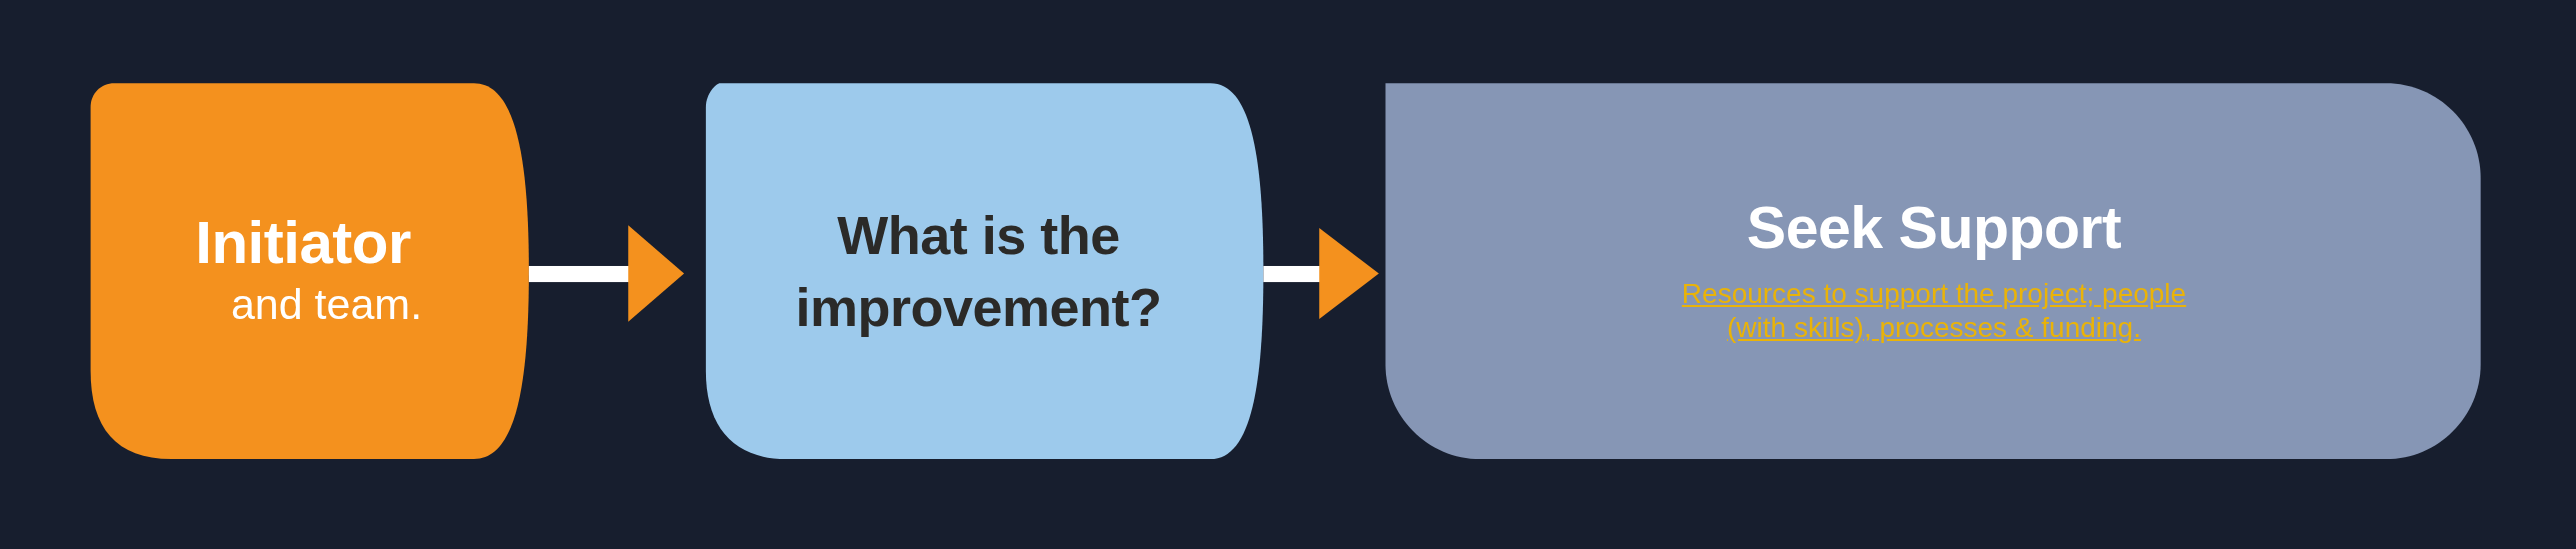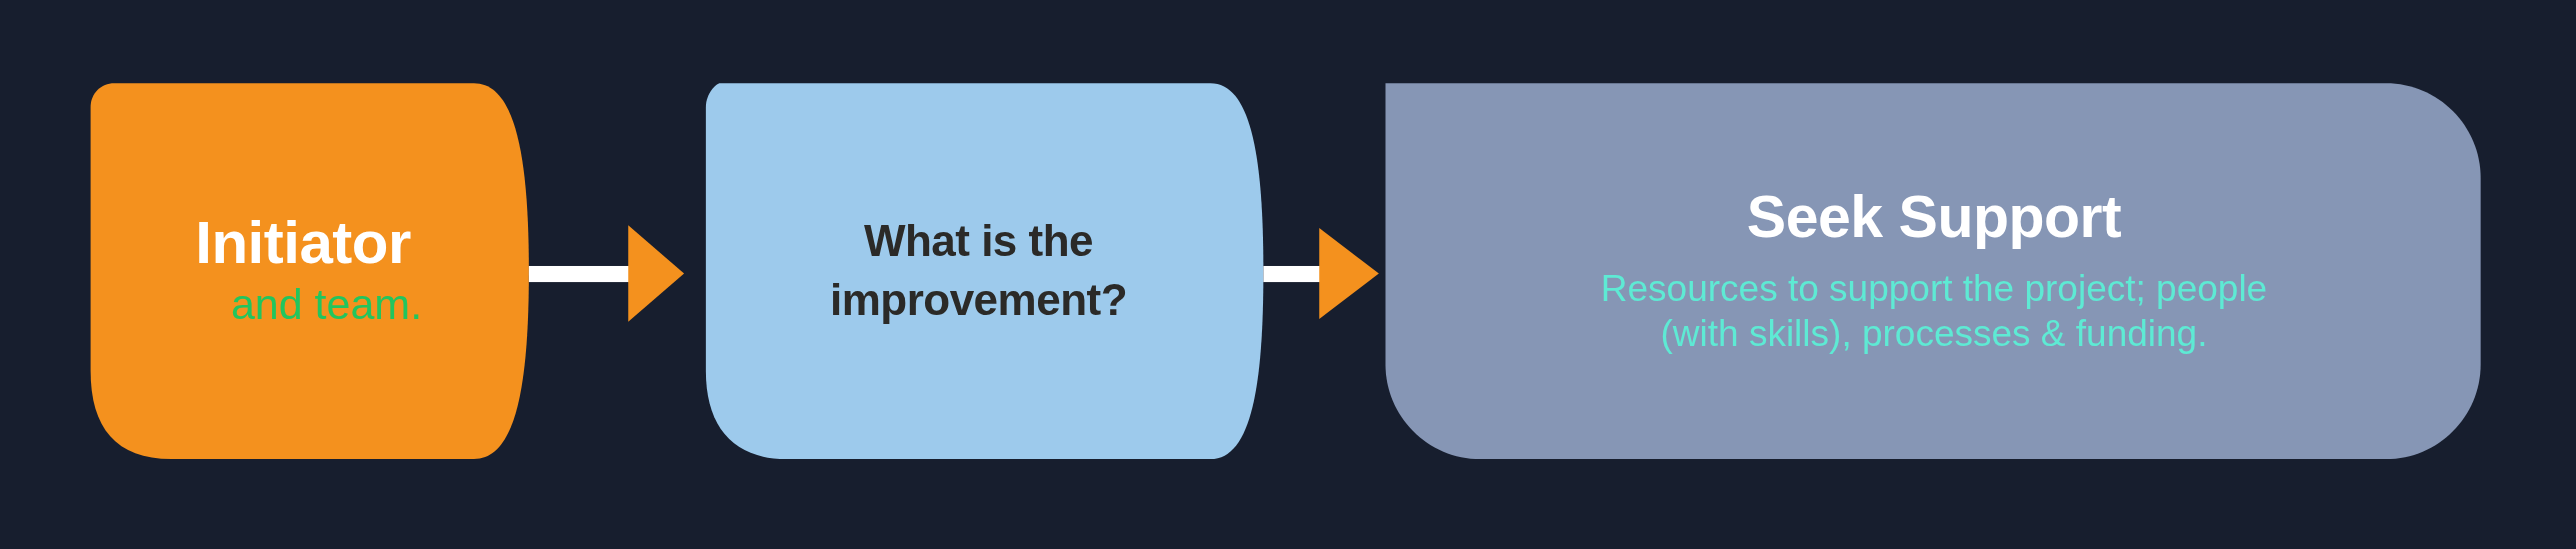--- a/index.html
+++ b/index.html
@@ -60,50 +60,51 @@
     width: 426px; height: 376px;
     padding: 12px 17px;
   }
   #node-initiator-text .node-title {
     font-size: 60px;
     color: #FFFFFF;
     margin-bottom: 3.8px;
   }
   #node-initiator-text .node-body {
     font-size: 43px;
-    color: #22c55e;
+    color: #ffffff;
     margin-left: 47px;
   }
 
   
   #node-improvement-text {
     left: 706px; top: 83px;
     width: 545px; height: 376px;
     padding: 0 23px;
   }
   #node-improvement-text .node-title {
-    font-size: 44px;
+    font-size: 54px;
     color: #2B2A28;
     line-height: 1.34;
   }
 
   
   #node-support-text {
     left: 1386px; top: 83px;
     width: 1096px; height: 376px;
     padding: 4px 38px;
   }
   #node-support-text .node-title {
     font-size: 59px;
     color: #FFFFFF;
     margin-bottom: 17px;
   }
   #node-support-text .node-body {
-    font-size: 37px;
-    color: #5eead4;
+    font-size: 28px;
+    color: #eab308;
+    text-decoration: underline;
   }
 </style>
 </head>
 <body>
 
 <div id="canvas" style="background: rgb(23, 30, 46);">
 
   <svg id="shapes" viewBox="0 0 2720 580" xmlns="http://www.w3.org/2000/svg">
 
     <path id="shape-initiator" d="M 120 88

